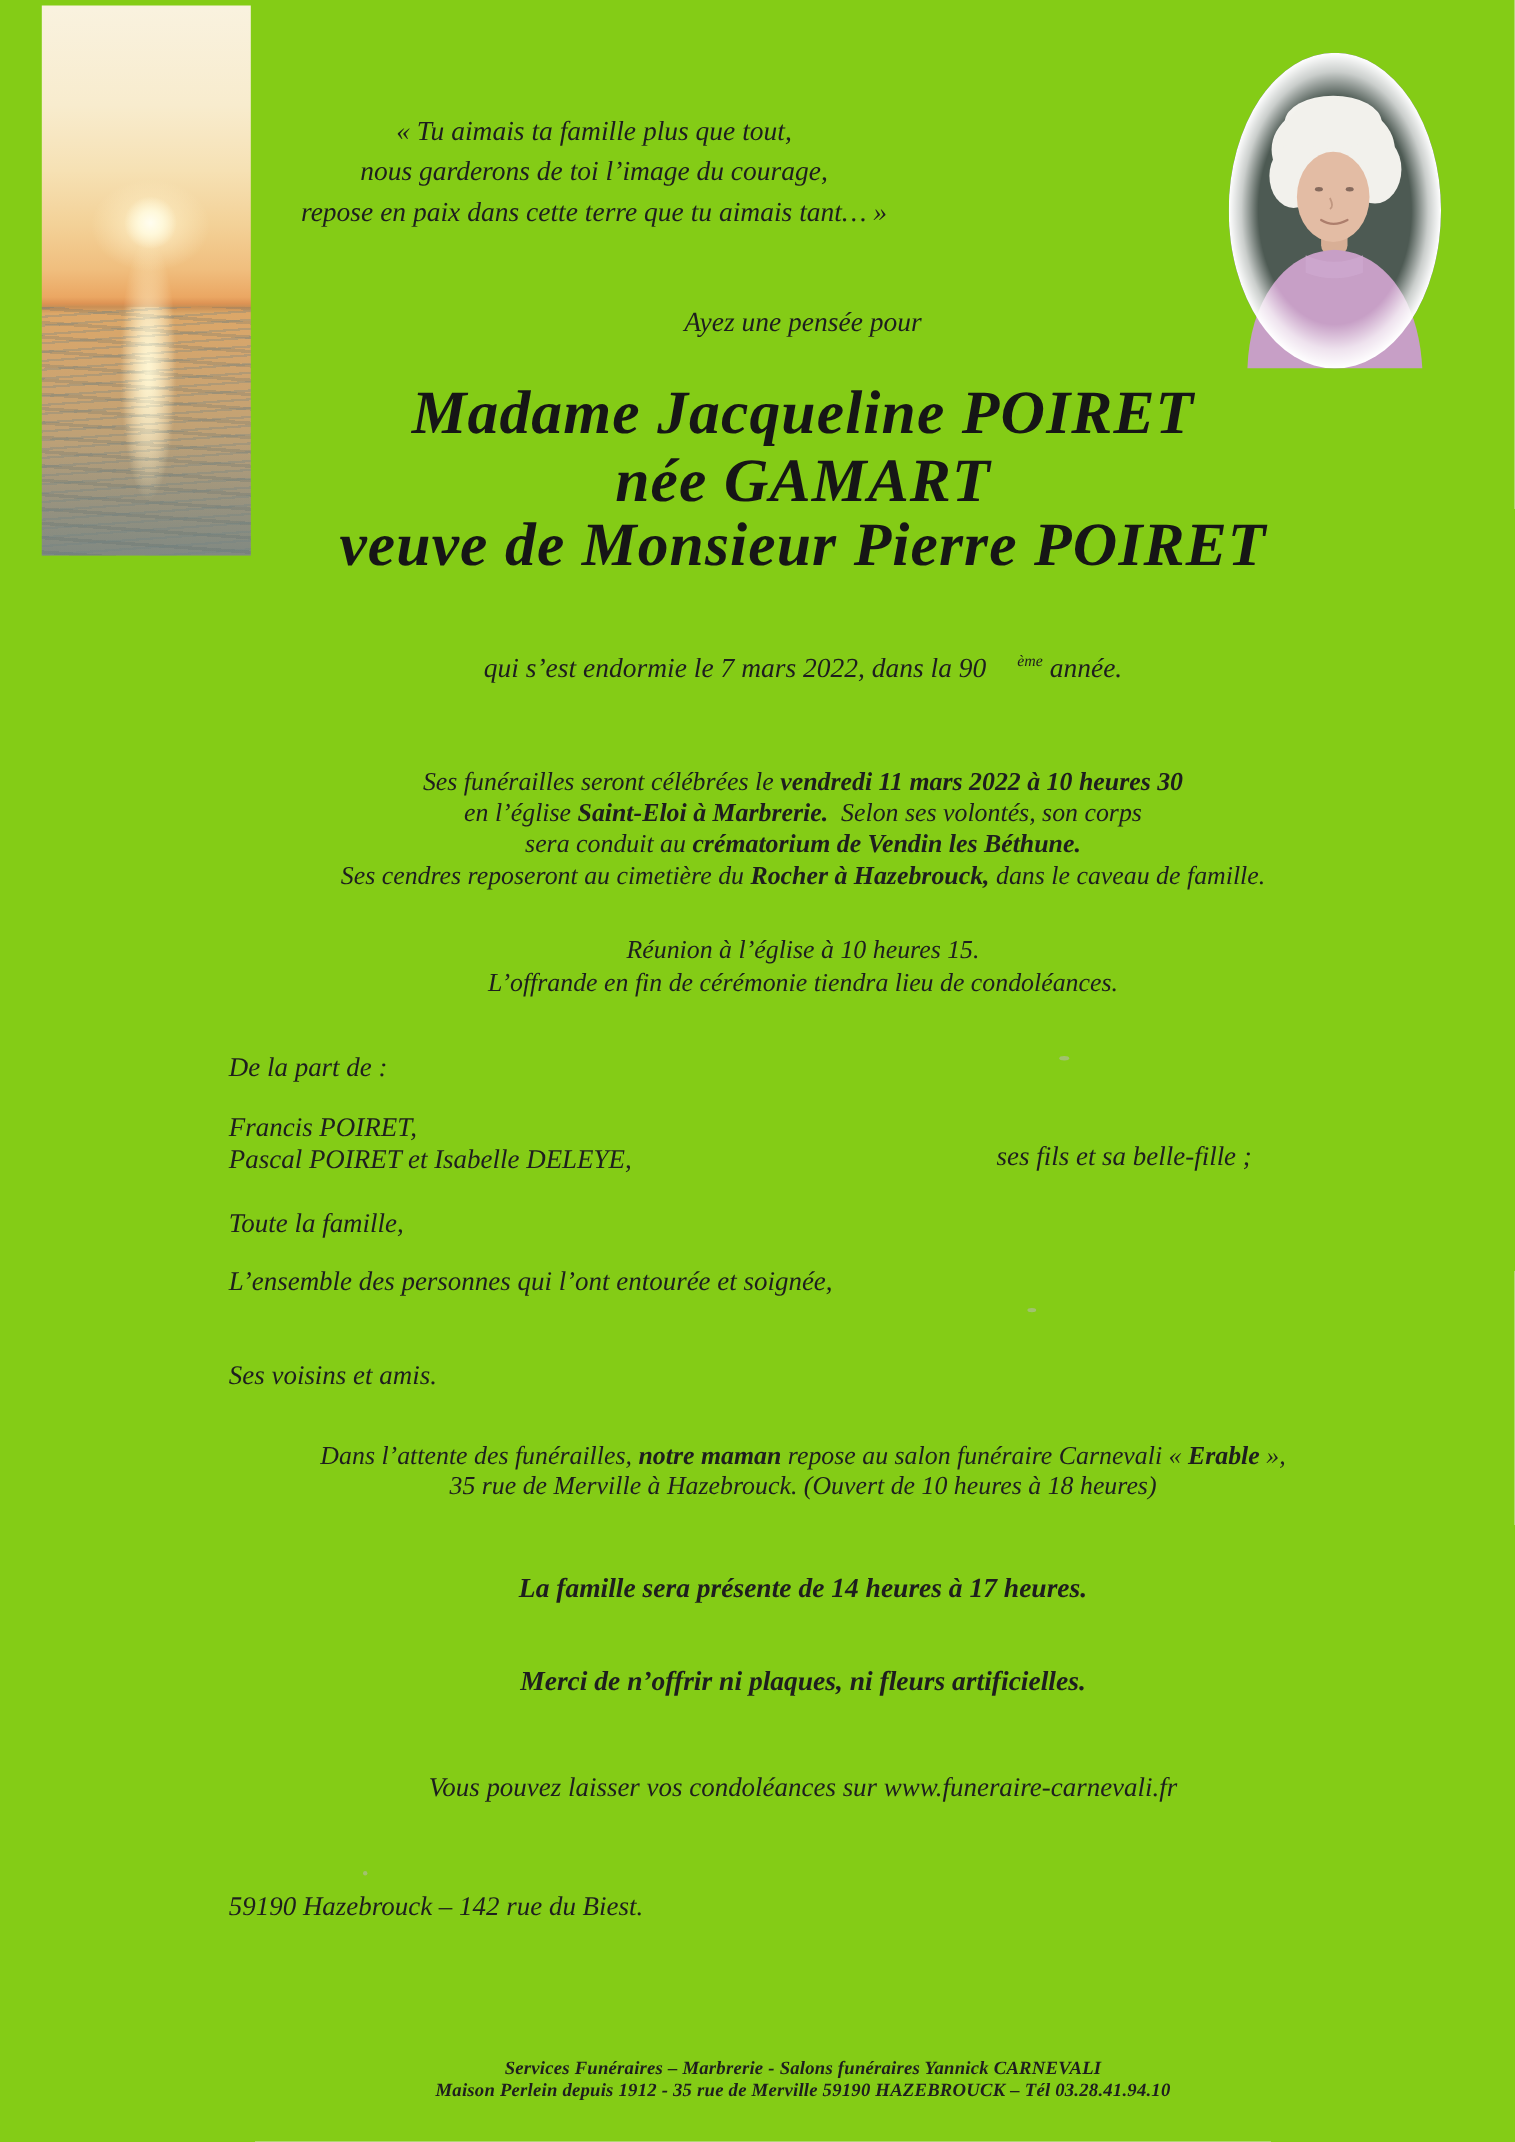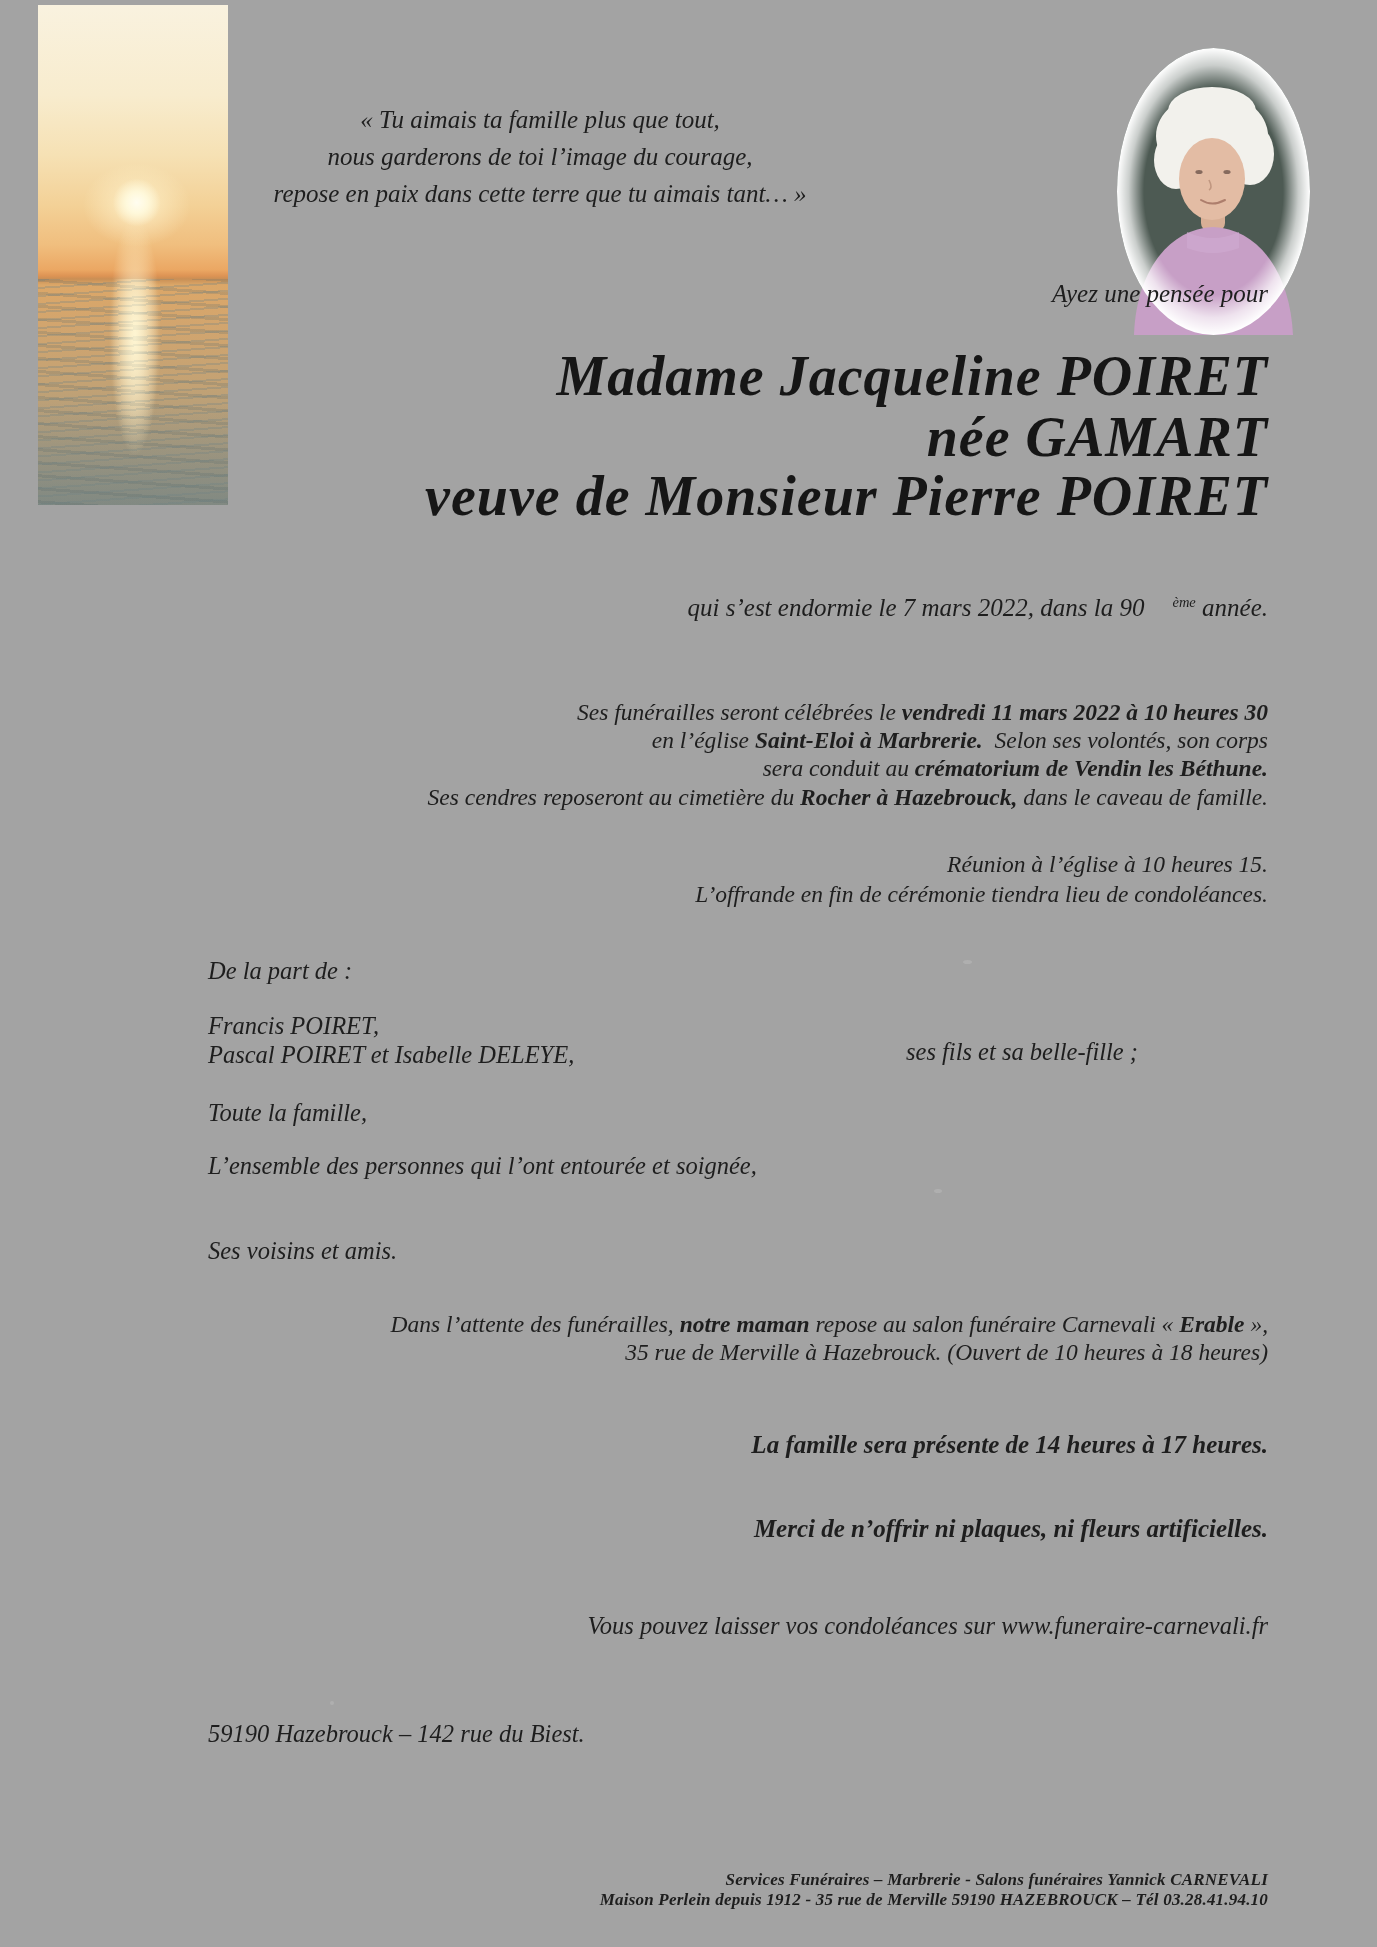--- a/index.html
+++ b/index.html
@@ -1,22 +1,22 @@
 <!DOCTYPE html>
 <html><head>
 <meta charset="utf-8">
 <style>
   html,body { margin:0; padding:0; background:#e9e9e9; }
   .page {
     position:relative; width:1377px; height:1947px; margin:0 auto;
-    background:#a3a3a3; overflow:hidden;
+    background:#84cc16; overflow:hidden;
     font-family:"Liberation Serif", serif; font-style:italic; color:#1e1e1e;
   }
   .ln { position:absolute; transform:translateY(-50%); white-space:pre; }
-  .c  { left:232px; width:1036px; text-align:right; }
+  .c  { left:212px; width:1036px; text-align:center; }
   .q  { left:140px; width:800px; text-align:center; }
   .l  { left:208px; }
   .r  { left:525px; width:613px; text-align:right; }
   .t25 { font-size:25px; }
   .t24 { font-size:24.5px; }
   .t23 { font-size:23.5px; }
   .title { font-size:56px; font-weight:bold; letter-spacing:1px; color:#161616; }
   .boldline { font-size:25px; font-weight:bold; }
   .foot { font-size:17px; font-weight:bold; letter-spacing:.2px; }
   sup { font-size:.58em;margin-left:28px; }

